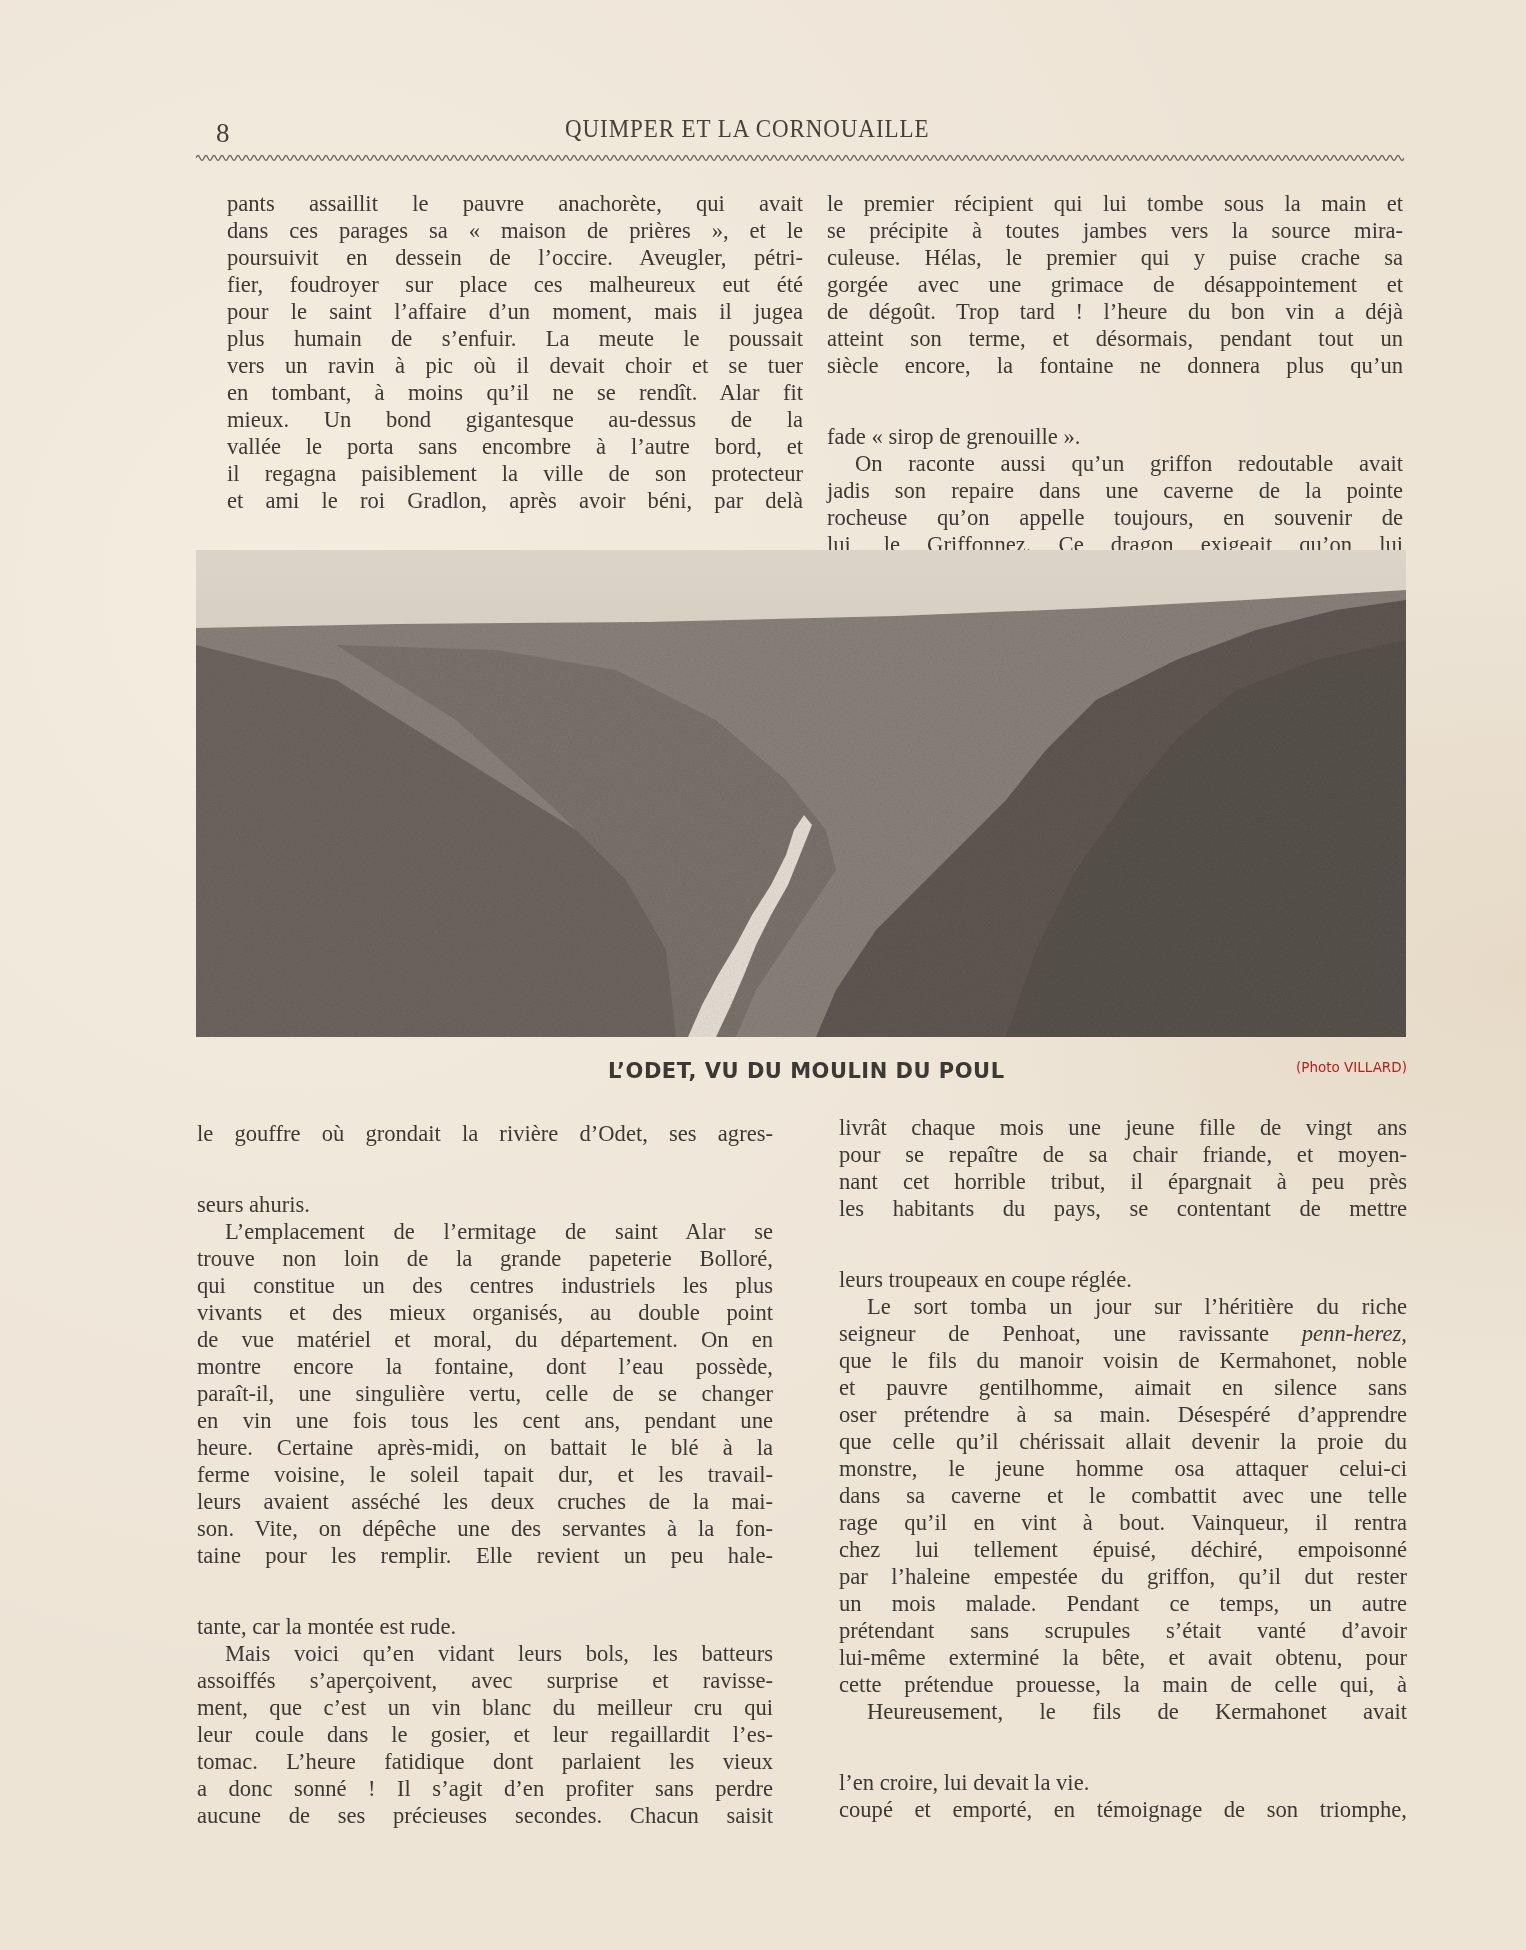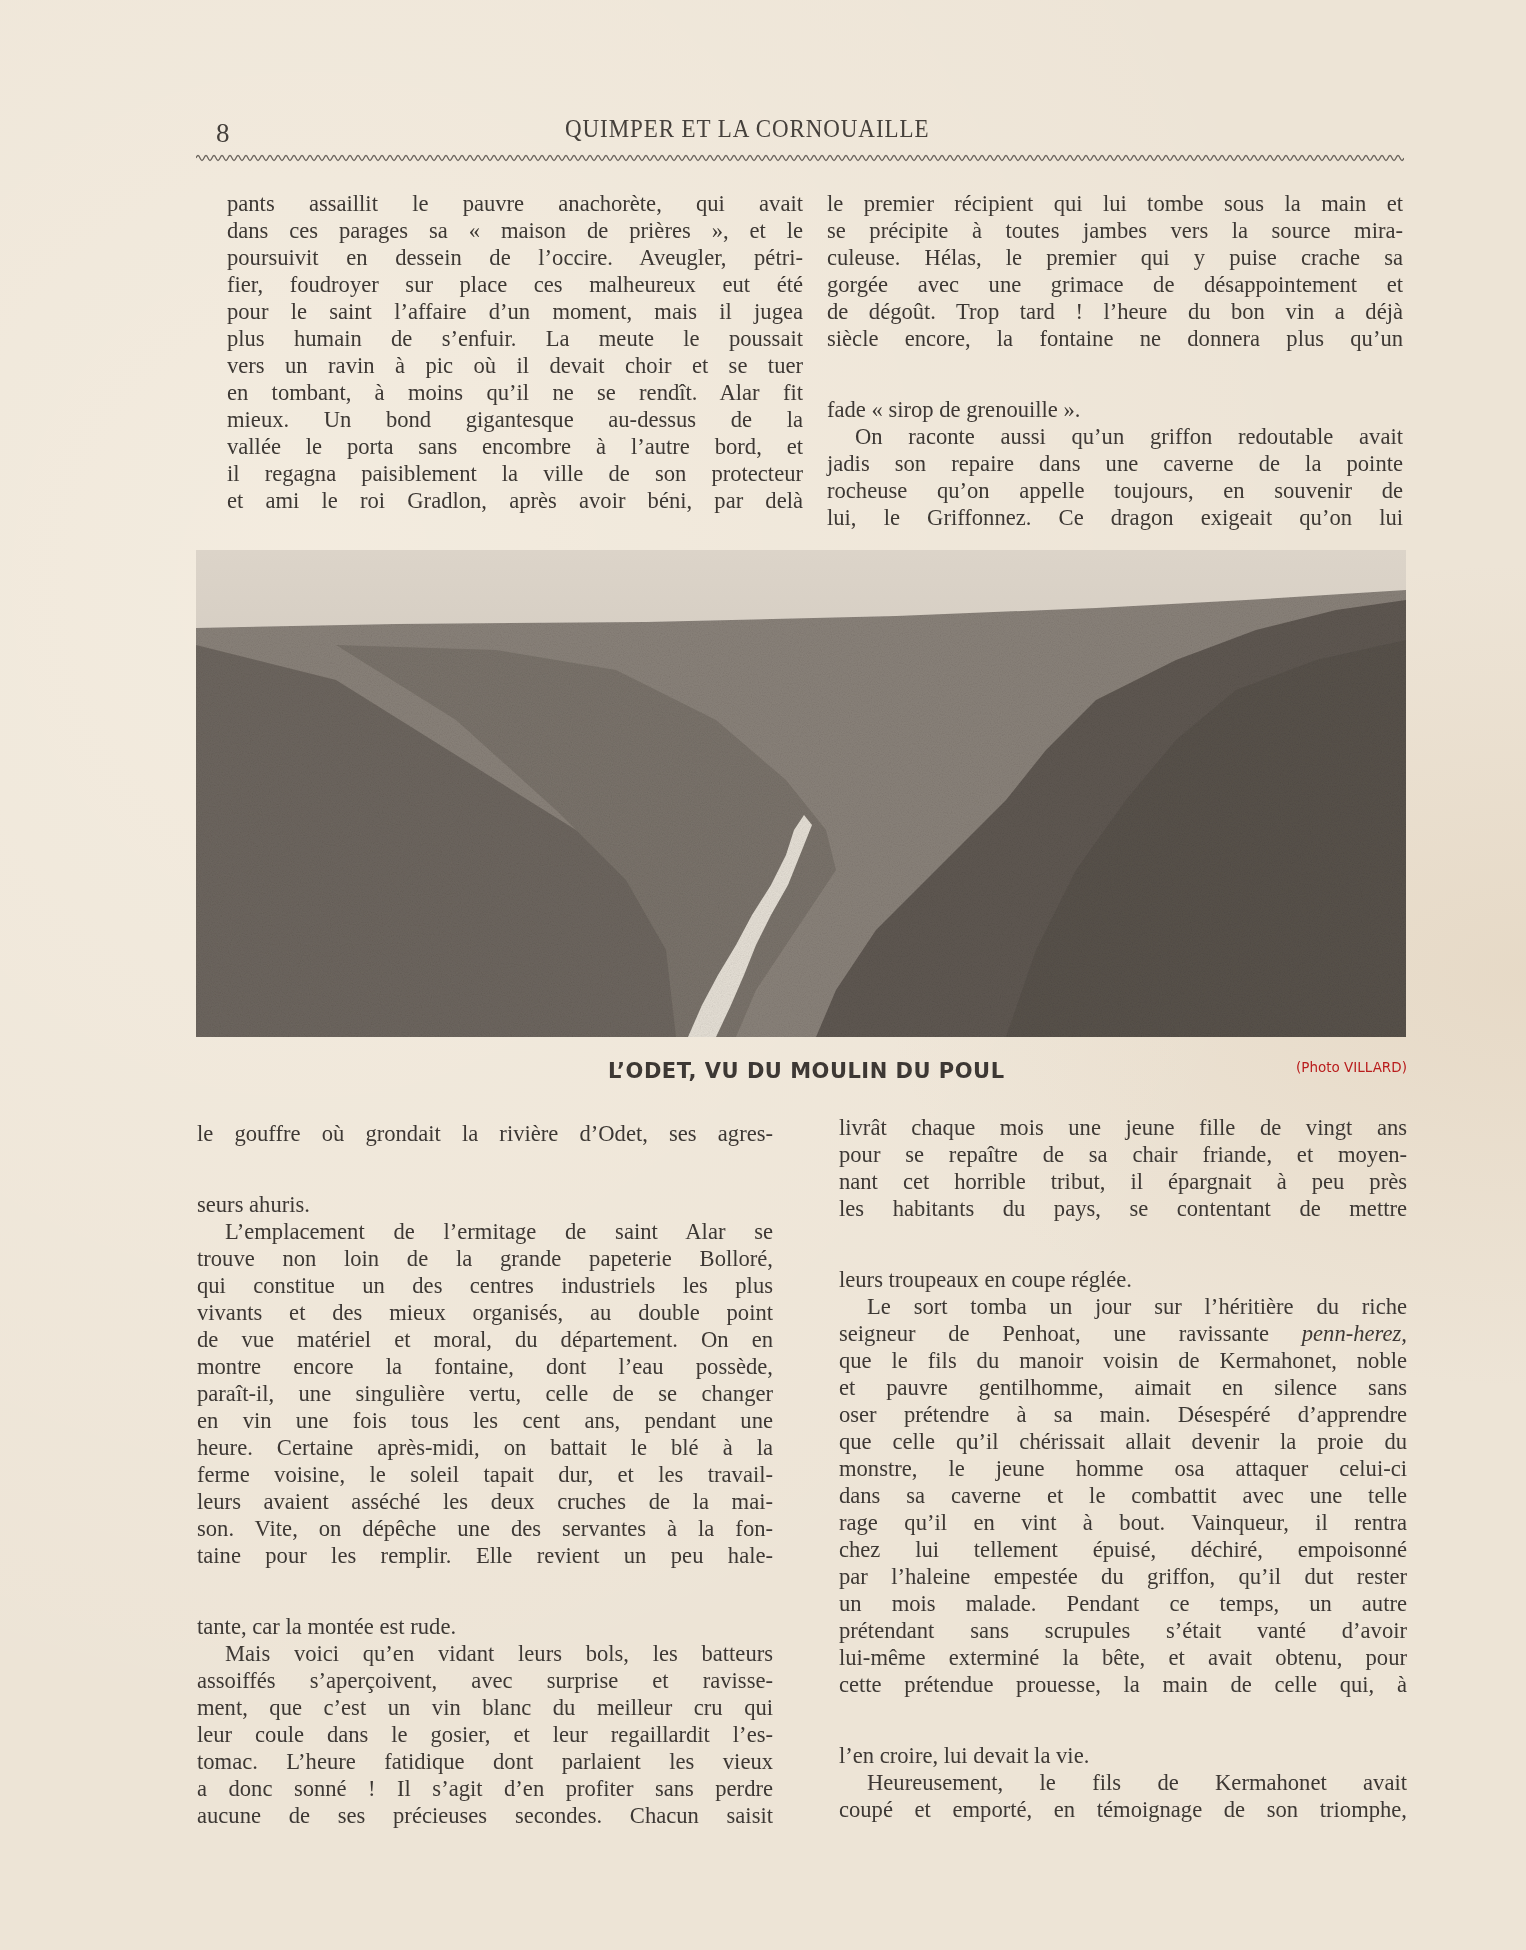--- a/index.html
+++ b/index.html
@@ -92,20 +92,21 @@
     <span class="line">vallée le porta sans encombre à l’autre bord, et</span>
     <span class="line">il regagna paisiblement la ville de son protecteur</span>
     <span class="line">et ami le roi Gradlon, après avoir béni, par delà</span>
   </div>
 <div class="col col-top-right">
     <span class="line">le premier récipient qui lui tombe sous la main et</span>
     <span class="line">se précipite à toutes jambes vers la source mira-</span>
     <span class="line">culeuse. Hélas, le premier qui y puise crache sa</span>
     <span class="line">gorgée avec une grimace de désappointement et</span>
     <span class="line">de dégoût. Trop tard ! l’heure du bon vin a déjà</span>
+    <span class="line">atteint son terme, et désormais, pendant tout un</span>
     <span class="line">siècle encore, la fontaine ne donnera plus qu’un</span>
     <span class="line last">fade « sirop de grenouille ».</span>
     <span class="line" style="text-indent: 28px;">On raconte aussi qu’un griffon redoutable avait</span>
     <span class="line">jadis son repaire dans une caverne de la pointe</span>
     <span class="line">rocheuse qu’on appelle toujours, en souvenir de</span>
     <span class="line">lui, le Griffonnez. Ce dragon exigeait qu’on lui</span>
   </div>
 
 <div class="photo-topline"></div>
 <svg class="photo-frame" viewBox="0 0 1210 487" preserveAspectRatio="none">
@@ -177,16 +178,16 @@
     <span class="line">que celle qu’il chérissait allait devenir la proie du</span>
     <span class="line">monstre, le jeune homme osa attaquer celui-ci</span>
     <span class="line">dans sa caverne et le combattit avec une telle</span>
     <span class="line">rage qu’il en vint à bout. Vainqueur, il rentra</span>
     <span class="line">chez lui tellement épuisé, déchiré, empoisonné</span>
     <span class="line">par l’haleine empestée du griffon, qu’il dut rester</span>
     <span class="line">un mois malade. Pendant ce temps, un autre</span>
     <span class="line">prétendant sans scrupules s’était vanté d’avoir</span>
     <span class="line">lui-même exterminé la bête, et avait obtenu, pour</span>
     <span class="line">cette prétendue prouesse, la main de celle qui, à</span>
+    <span class="line" style="text-indent: 28px;">Heureusement, le fils de Kermahonet avait</span>
     <span class="line last">l’en croire, lui devait la vie.</span>
-    <span class="line" style="text-indent: 28px;">Heureusement, le fils de Kermahonet avait</span>
     <span class="line">coupé et emporté, en témoignage de son triomphe,</span>
   </div>
 
 </body></html>

